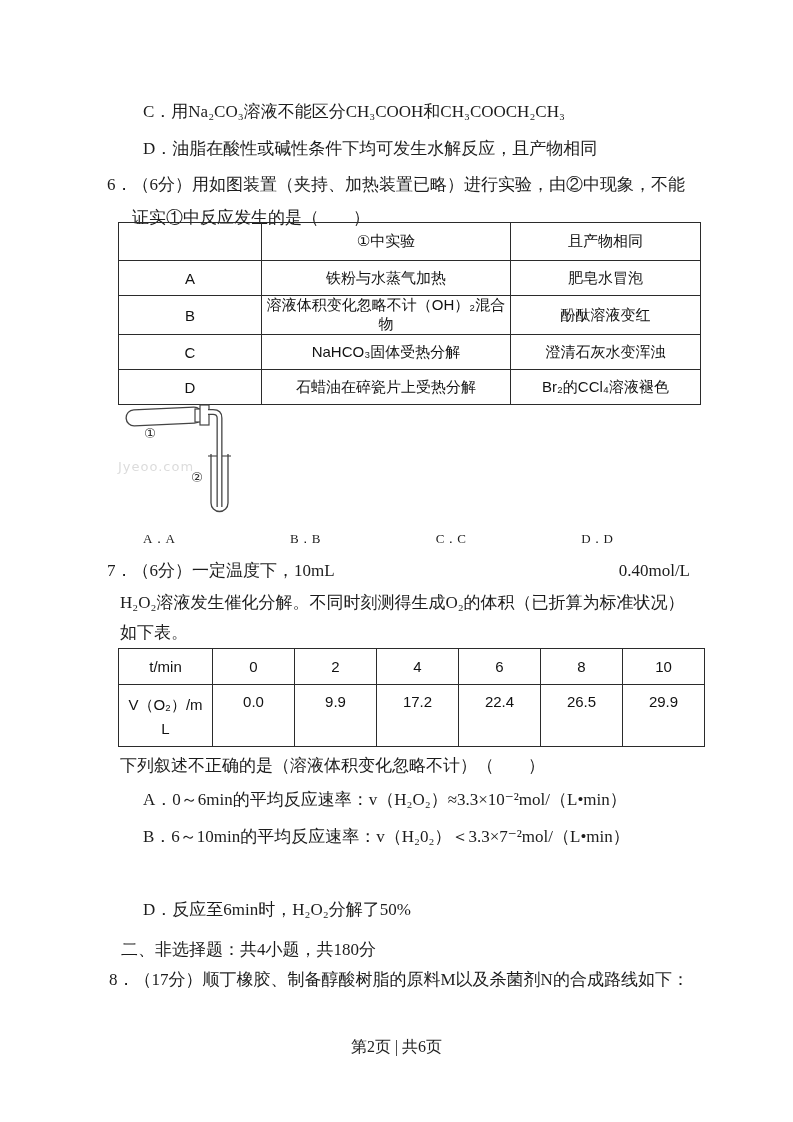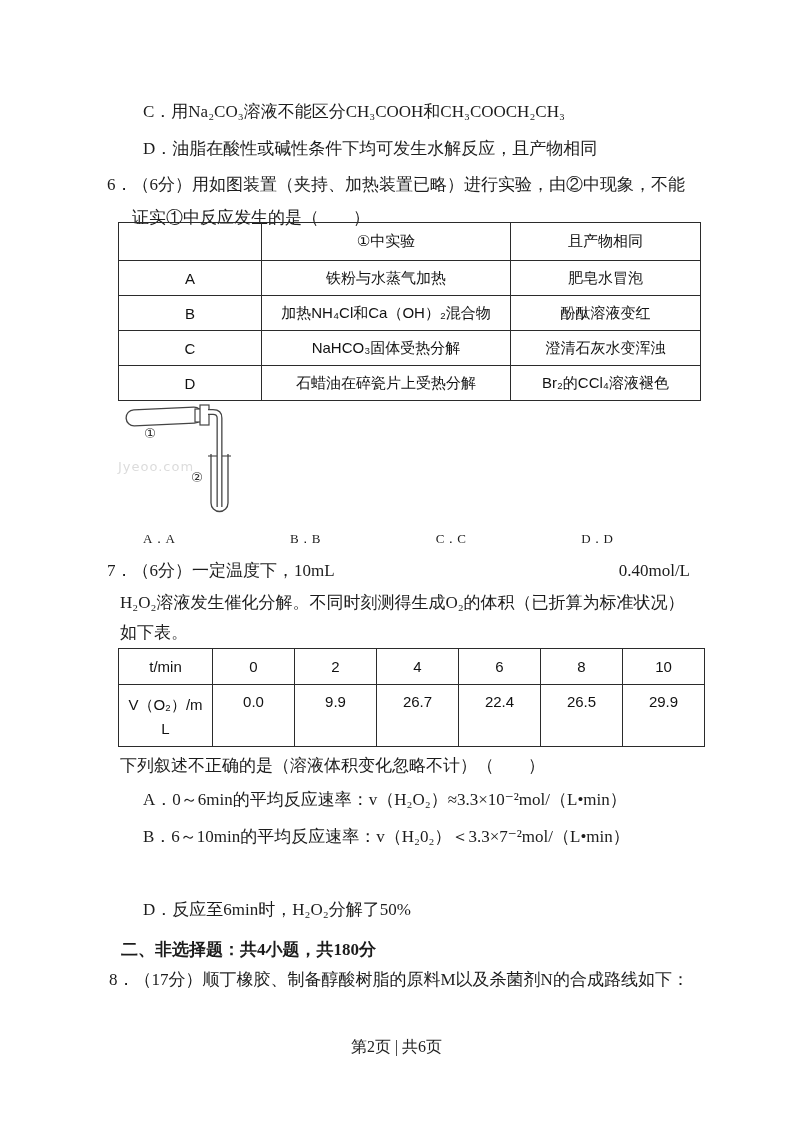--- a/index.html
+++ b/index.html
@@ -10,21 +10,21 @@
     font-family:"Liberation Serif","DejaVu Serif",serif;
     color:#1c1c1c;
     overflow:hidden;
   }
   .line{
     position:absolute;
     font-size:17px;
     line-height:21px;
     white-space:nowrap;
   }
-  .bold{font-weight:bold;}
+  .bold{font-weight:normal;}
   
   .tbl{
     position:absolute;
     border-collapse:collapse;
     table-layout:fixed;
     font-family:"Liberation Sans","DejaVu Sans",sans-serif;
     font-size:15px;
     color:#111;
   }
   .tbl td{
@@ -91,21 +91,21 @@
       <td class="c1">①中实验</td>
       <td class="c2">且产物相同</td>
     </tr>
     <tr>
       <td>A</td>
       <td>铁粉与水蒸气加热</td>
       <td>肥皂水冒泡</td>
     </tr>
     <tr>
       <td>B</td>
-      <td>加热NH₄Cl和Ca（OH）₂混合物</td>
+      <td>溶液体积变化忽略不计（OH）₂混合物</td>
       <td>酚酞溶液变红</td>
     </tr>
     <tr>
       <td>C</td>
       <td>NaHCO₃固体受热分解</td>
       <td>澄清石灰水变浑浊</td>
     </tr>
     <tr>
       <td>D</td>
       <td>石蜡油在碎瓷片上受热分解</td>
@@ -164,21 +164,21 @@
       <td class="tc">8</td>
       <td class="tc">10</td>
     </tr>
     <tr class="r2">
       <td>
         <div class="vlabel">V（O₂）/m</div>
         <div class="vlabel">L</div>
       </td>
       <td>0.0</td>
       <td>9.9</td>
-      <td>26.7</td>
+      <td>17.2</td>
       <td>22.4</td>
       <td>26.5</td>
       <td>29.9</td>
     </tr>
   </tbody>
     </table>
 
   <div class="line" style="top:755px;left:120px;">下列叙述不正确的是（溶液体积变化忽略不计）（　　）</div>
   <div class="line" style="top:789px;left:143px;">A．0～6min的平均反应速率：v（H₂O₂）≈3.3×10⁻²mol/（L•min）</div>
   <div class="line" style="top:826px;left:143px;">B．6～10min的平均反应速率：v（H₂0₂）＜3.3×7⁻²mol/（L•min）</div>

